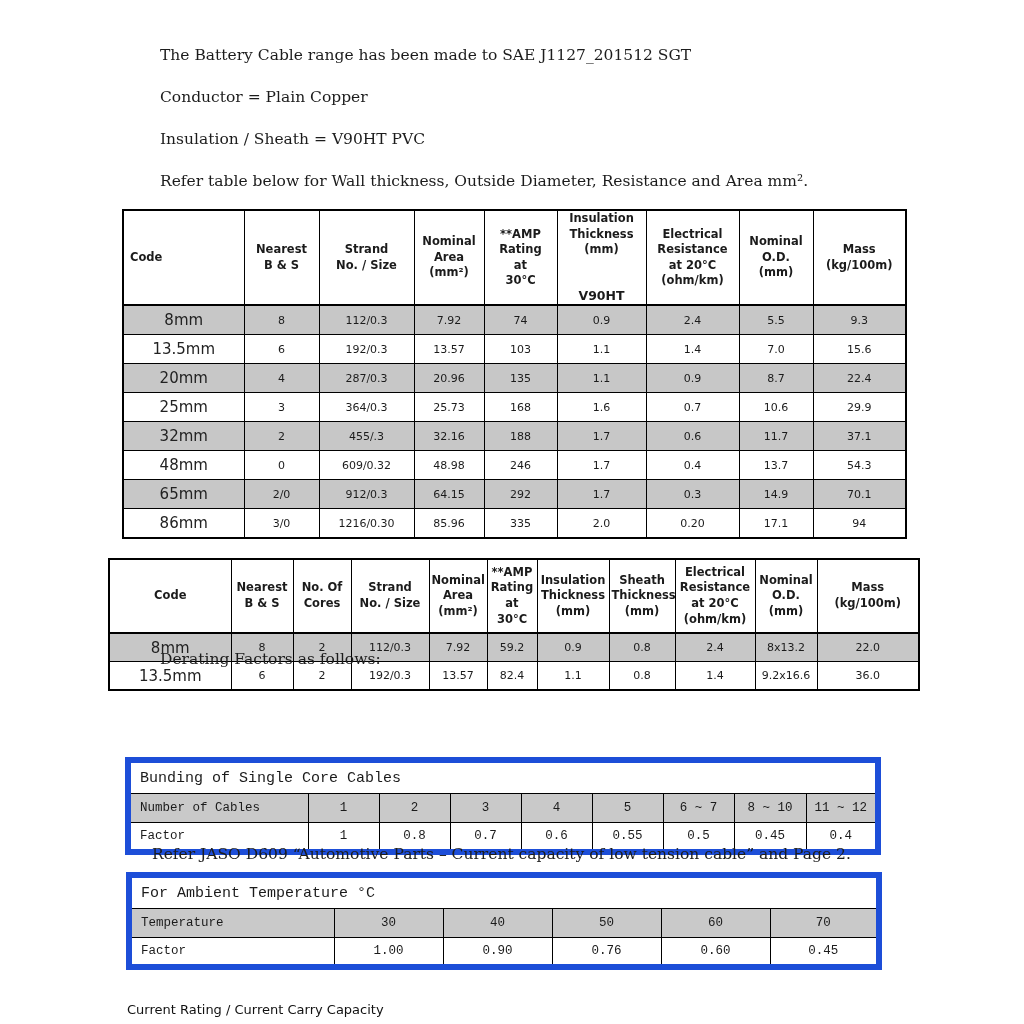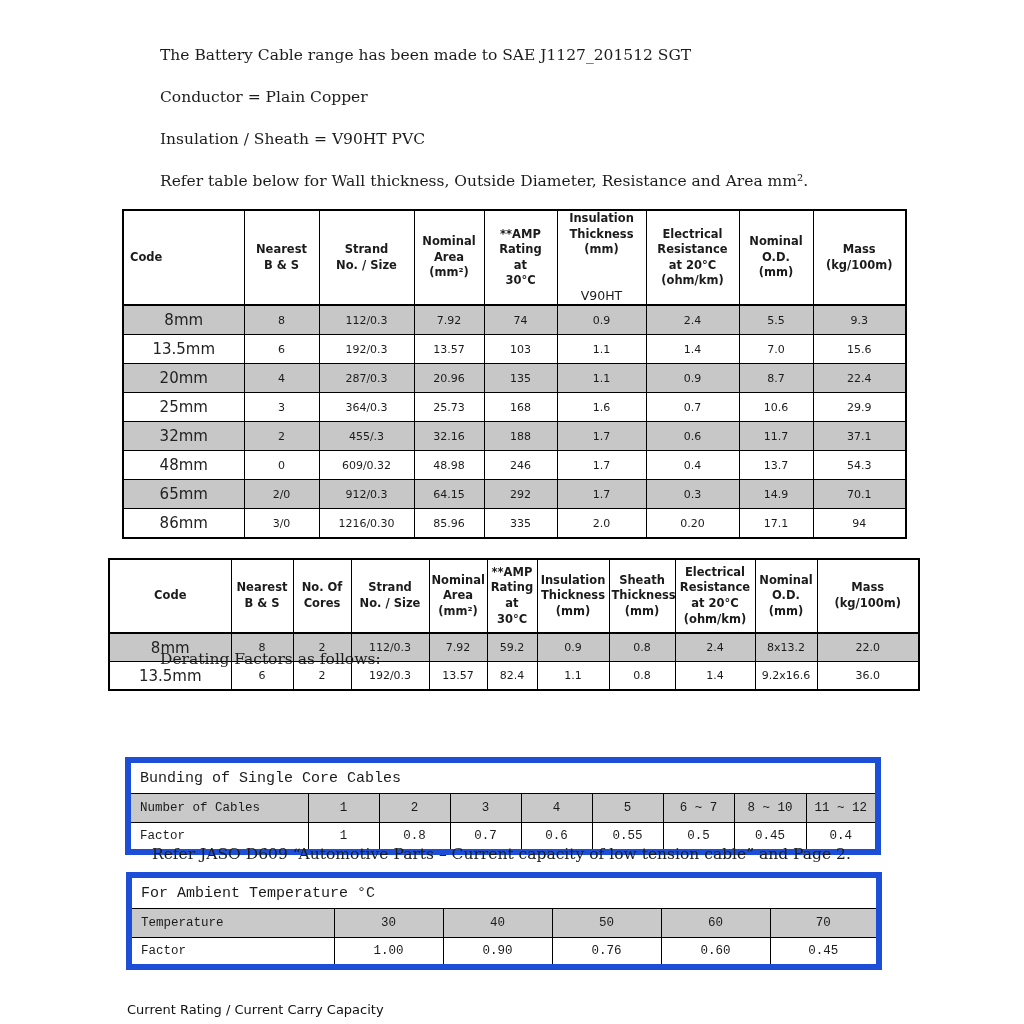--- a/index.html
+++ b/index.html
@@ -54,21 +54,21 @@
     font-size:11px;
     height:28px;
   }
   .t2 tbody td{height:27px;}
   .spec tbody td.code{font-size:15px;color:#222;}
   .t1 thead tr{height:76px;}
   .t2 thead tr{height:74px;}
   .t1 thead th:first-child{text-align:left;padding-left:6px;}
   .t1 tbody tr:nth-child(odd),.t2 tbody tr:nth-child(odd){background:#c7c7c7;}
   .t1 tbody tr:nth-child(9){background:#0ea5e9;border-radius:8px;}
-  .v90ht{font-size:12.5px;font-weight:normal;margin-top:30px;}
+  .v90ht{font-size:12.5px;font-weight:bold;margin-top:30px;}
 
   
   .derate{border:6px solid #1d4ed8;font-family:Liberation Mono, monospace;}
   .derate td{
     border:1.3px solid #000;
     vertical-align:middle;
     padding:0 2px;
   }
   .derate .title-row td{
     font-size:15px;

